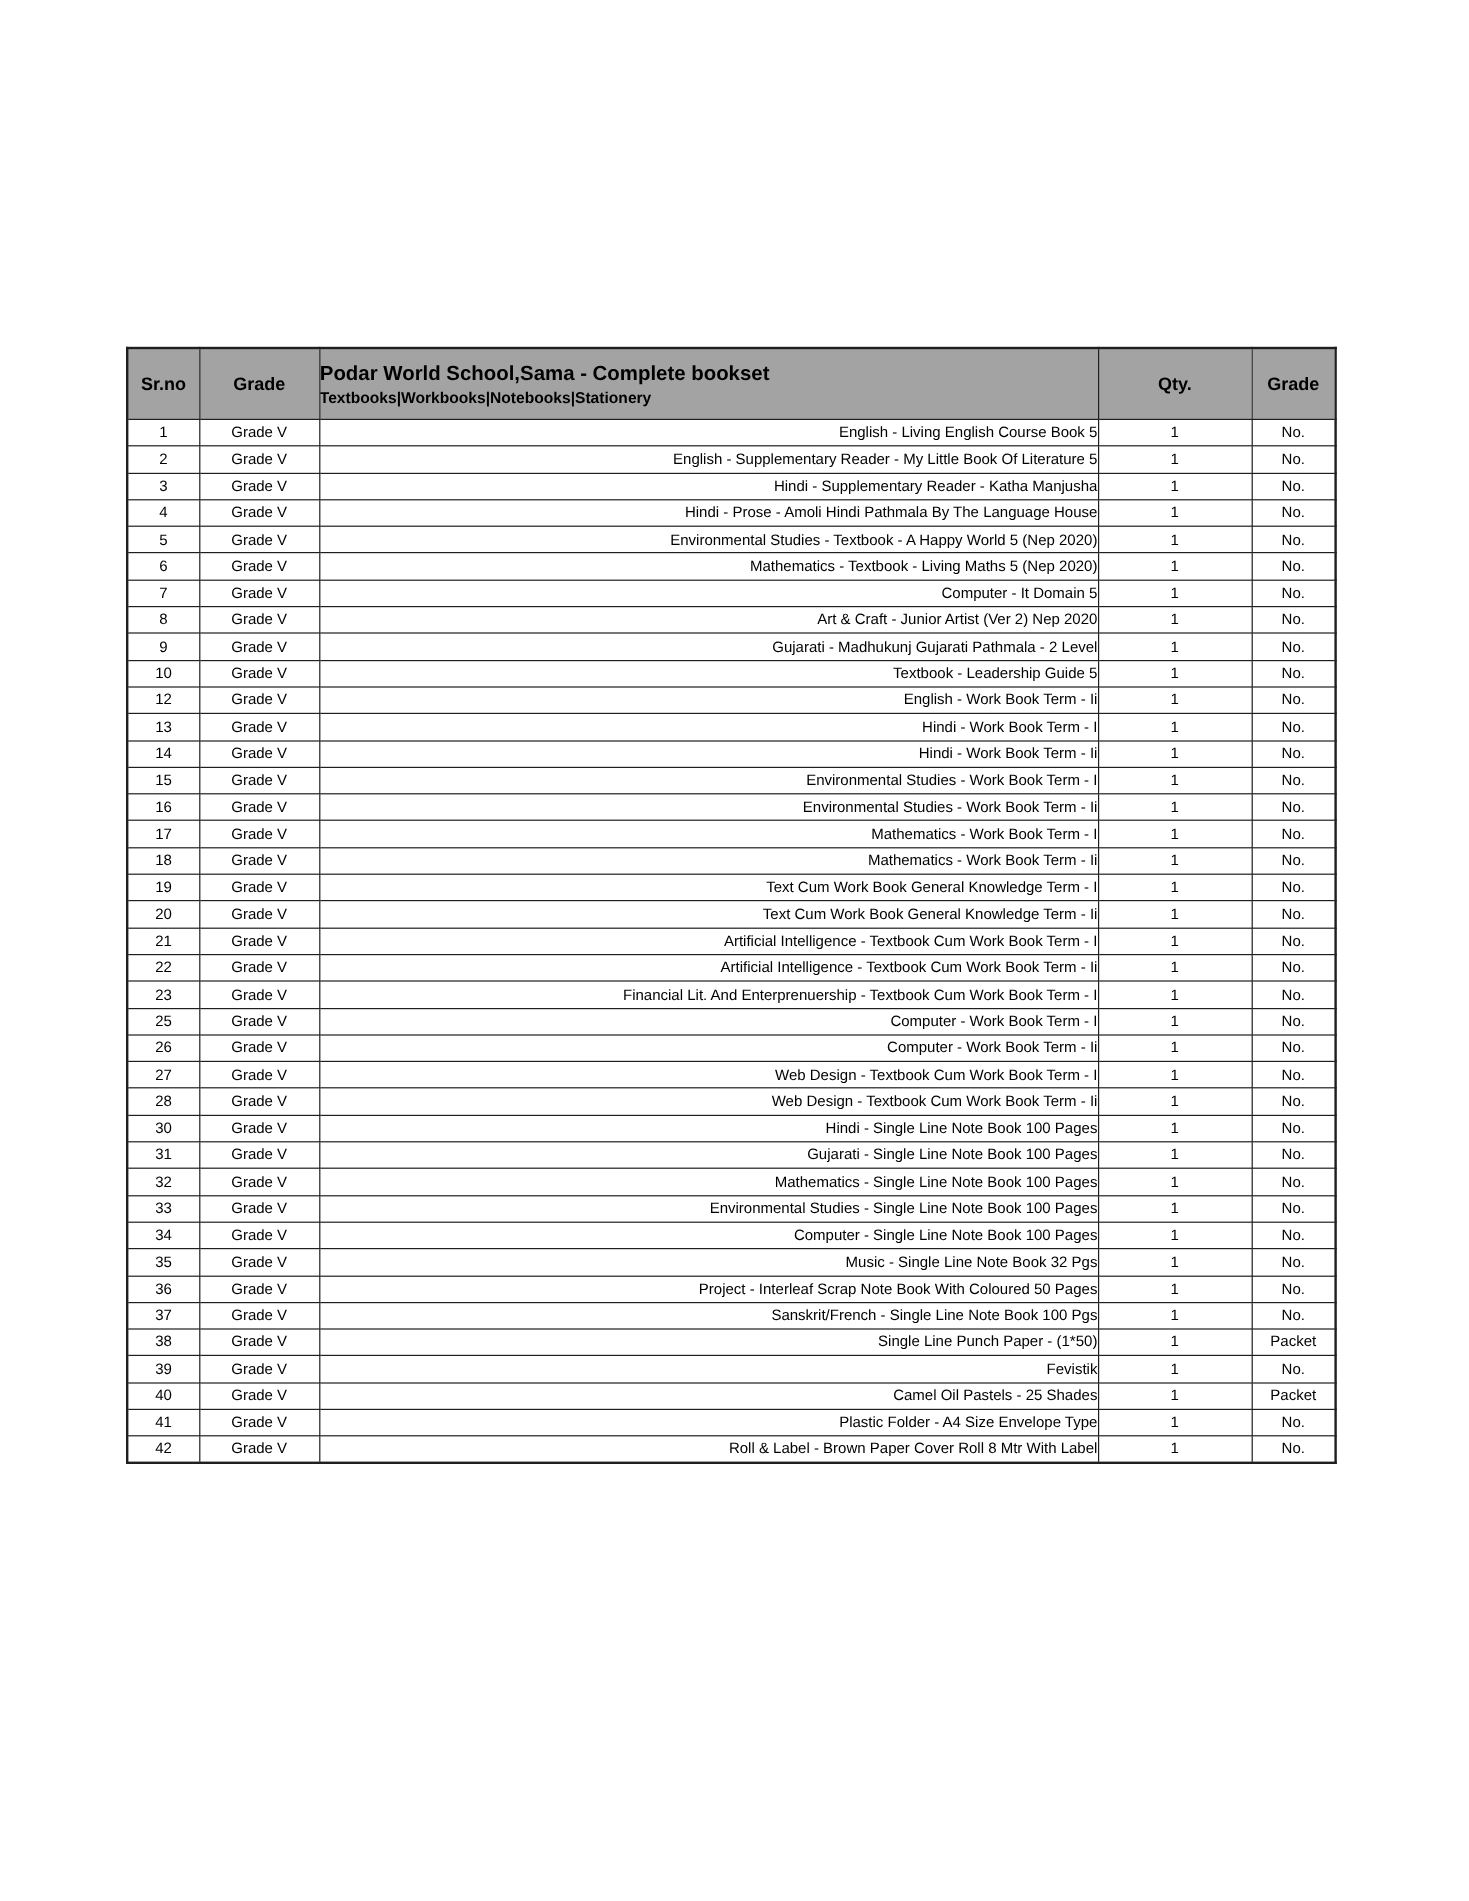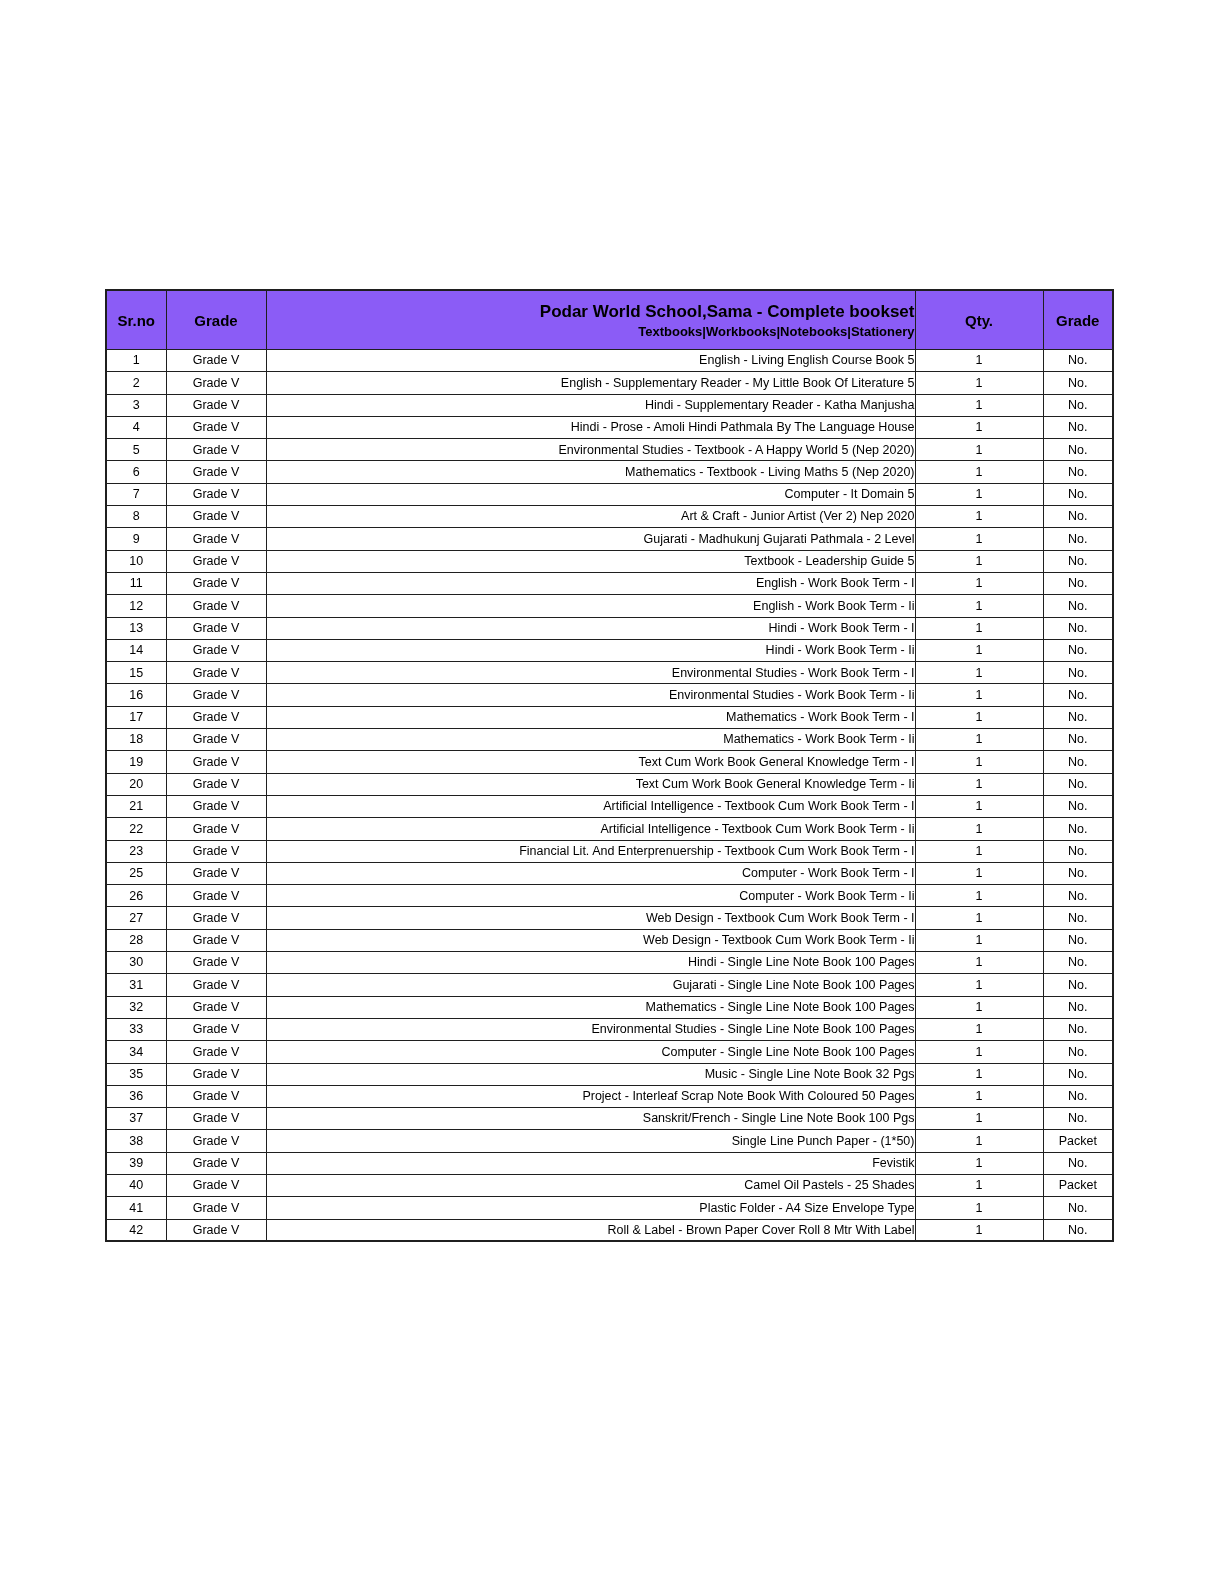--- a/index.html
+++ b/index.html
@@ -31,21 +31,21 @@
   table.booklist td {
     border: 1px solid #1f1f1f;
     border-top-width: 1.5px;
     border-bottom-width: 1.5px;
     padding: 0;
     overflow: hidden;
     white-space: nowrap;
     vertical-align: middle;
   }
   thead th {
-    background: #8b5cf6;
+    background: #a3a3a3;
     border-bottom: 2px solid #1f1f1f;
     height: 58px;
     font-weight: bold;
     font-size: 15px;
     text-align: center;
     margin-left: 30px;
   }
   .hdr-title {
     font-size: 17px;
     font-weight: bold;
@@ -81,21 +81,21 @@
         <col style="width:60px">
         <col style="width:100px">
         <col style="width:649px">
         <col style="width:128px">
         <col style="width:70px">
       </colgroup>
       <thead>
         <tr>
           <th class="col-sr">Sr.no</th>
           <th class="col-grade">Grade</th>
-          <th class="col-item" style="text-align:right;">
+          <th class="col-item" style="text-align:left;">
             <div class="hdr-title">Podar World School,Sama - Complete bookset</div>
             <div class="hdr-sub">Textbooks|Workbooks|Notebooks|Stationery</div>
           </th>
           <th class="col-qty">Qty.</th>
           <th class="col-unit">Grade</th>
         </tr>
       </thead>
       <tbody>
           <tr>
             <td class="col-sr">1</td>
@@ -161,27 +161,20 @@
             <td class="col-unit">No.</td>
           </tr>
           <tr>
             <td class="col-sr">10</td>
             <td class="col-grade">Grade V</td>
             <td class="col-item">Textbook - Leadership Guide 5</td>
             <td class="col-qty">1</td>
             <td class="col-unit">No.</td>
           </tr>
           <tr>
-            <td class="col-sr">11</td>
-            <td class="col-grade">Grade V</td>
-            <td class="col-item">English - Work Book Term - I</td>
-            <td class="col-qty">1</td>
-            <td class="col-unit">No.</td>
-          </tr>
-          <tr>
             <td class="col-sr">12</td>
             <td class="col-grade">Grade V</td>
             <td class="col-item">English - Work Book Term - Ii</td>
             <td class="col-qty">1</td>
             <td class="col-unit">No.</td>
           </tr>
           <tr>
             <td class="col-sr">13</td>
             <td class="col-grade">Grade V</td>
             <td class="col-item">Hindi - Work Book Term - I</td>

